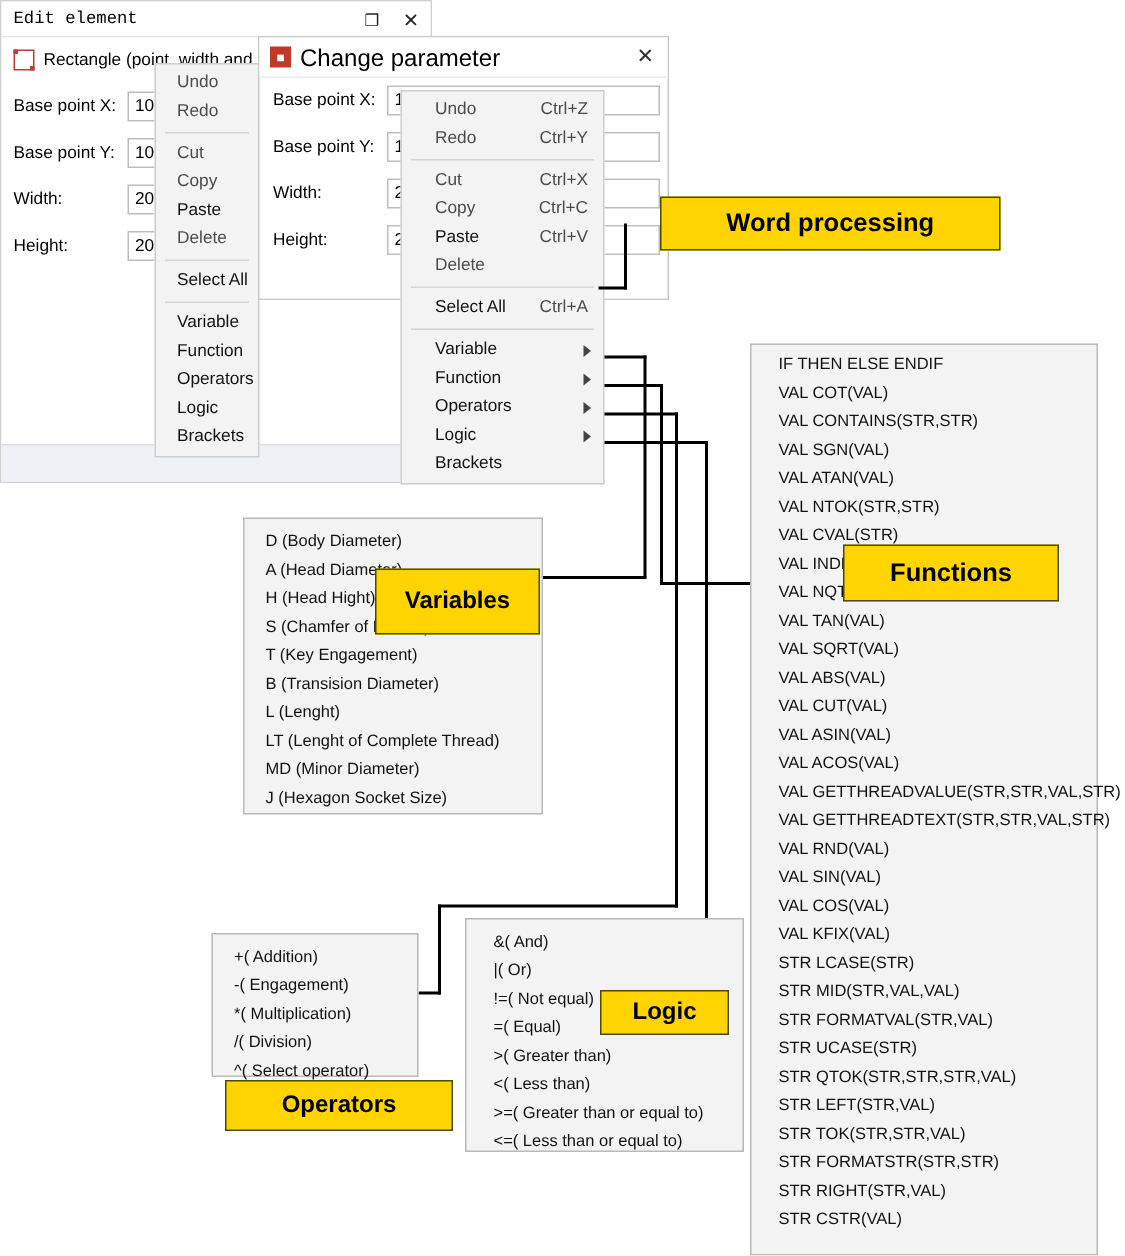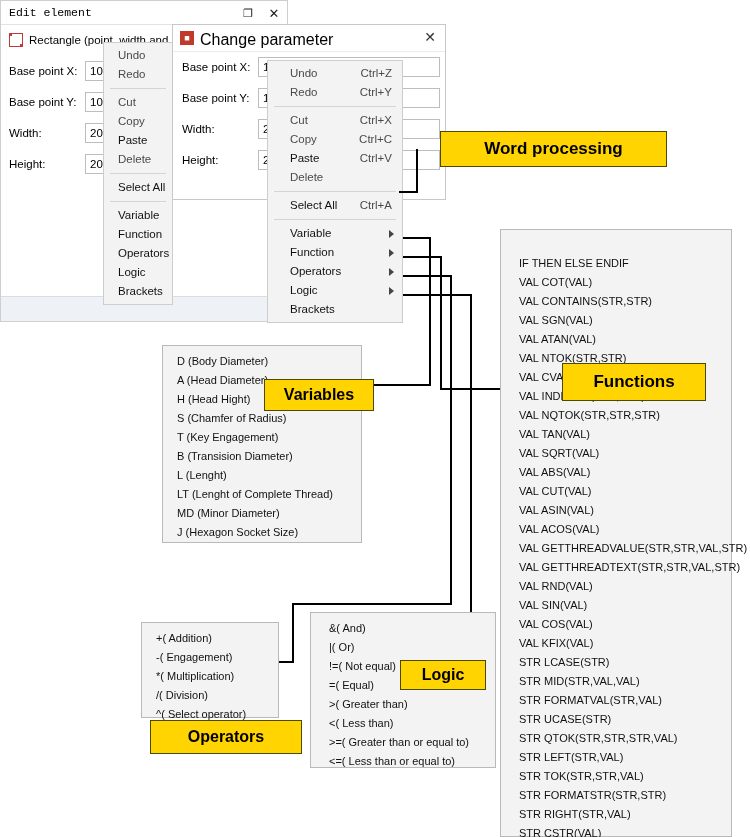--- a/index.html
+++ b/index.html
@@ -218,21 +218,21 @@
   .panel .li {
     height: 19px;
     line-height: 19px;
     padding: 0 10px;
     white-space: nowrap;
     color: #111;
   }
   .panel-funcs {
     left: 500px; top: 229px;
     width: 232px; height: 608px;
-    padding: 24px 0;
+    padding: 4px 0;
   }
   .panel-funcs .li { padding-left: 18px; height: 19px; line-height: 19px; }
   .panel-vars {
     left: 162px; top: 345px;
     width: 200px; height: 198px;
     padding: 6px 0;
   }
   .panel-vars .li { padding-left: 14px; }
   .panel-ops {
     left: 141px; top: 622px;
@@ -254,21 +254,21 @@
     border: 1px solid #4a4a00;
     color: #000;
     font-weight: bold;
     display: flex;
     align-items: center;
     justify-content: center;
     box-sizing: border-box;
   }
   .cal-word { left: 440px; top: 131px; width: 227px; height: 36px; font-size: 17px; }
   .cal-func { left: 562px; top: 363px; width: 144px; height: 38px; font-size: 17px; }
-  .cal-vars { left: 264px; top: 379px; width: 110px; height: 32px; font-size: 16px; }
+  .cal-vars { left: 250px; top: 379px; width: 110px; height: 44px; font-size: 16px; }
   .cal-logic { left: 400px; top: 660px; width: 86px; height: 30px; font-size: 16px; }
   .cal-ops { left: 150px; top: 720px; width: 152px; height: 34px; font-size: 16px; }
 
   
   .ln { position: absolute; background: #000; }
 </style>
 </head>
 <body>
 
 <div class="root">

